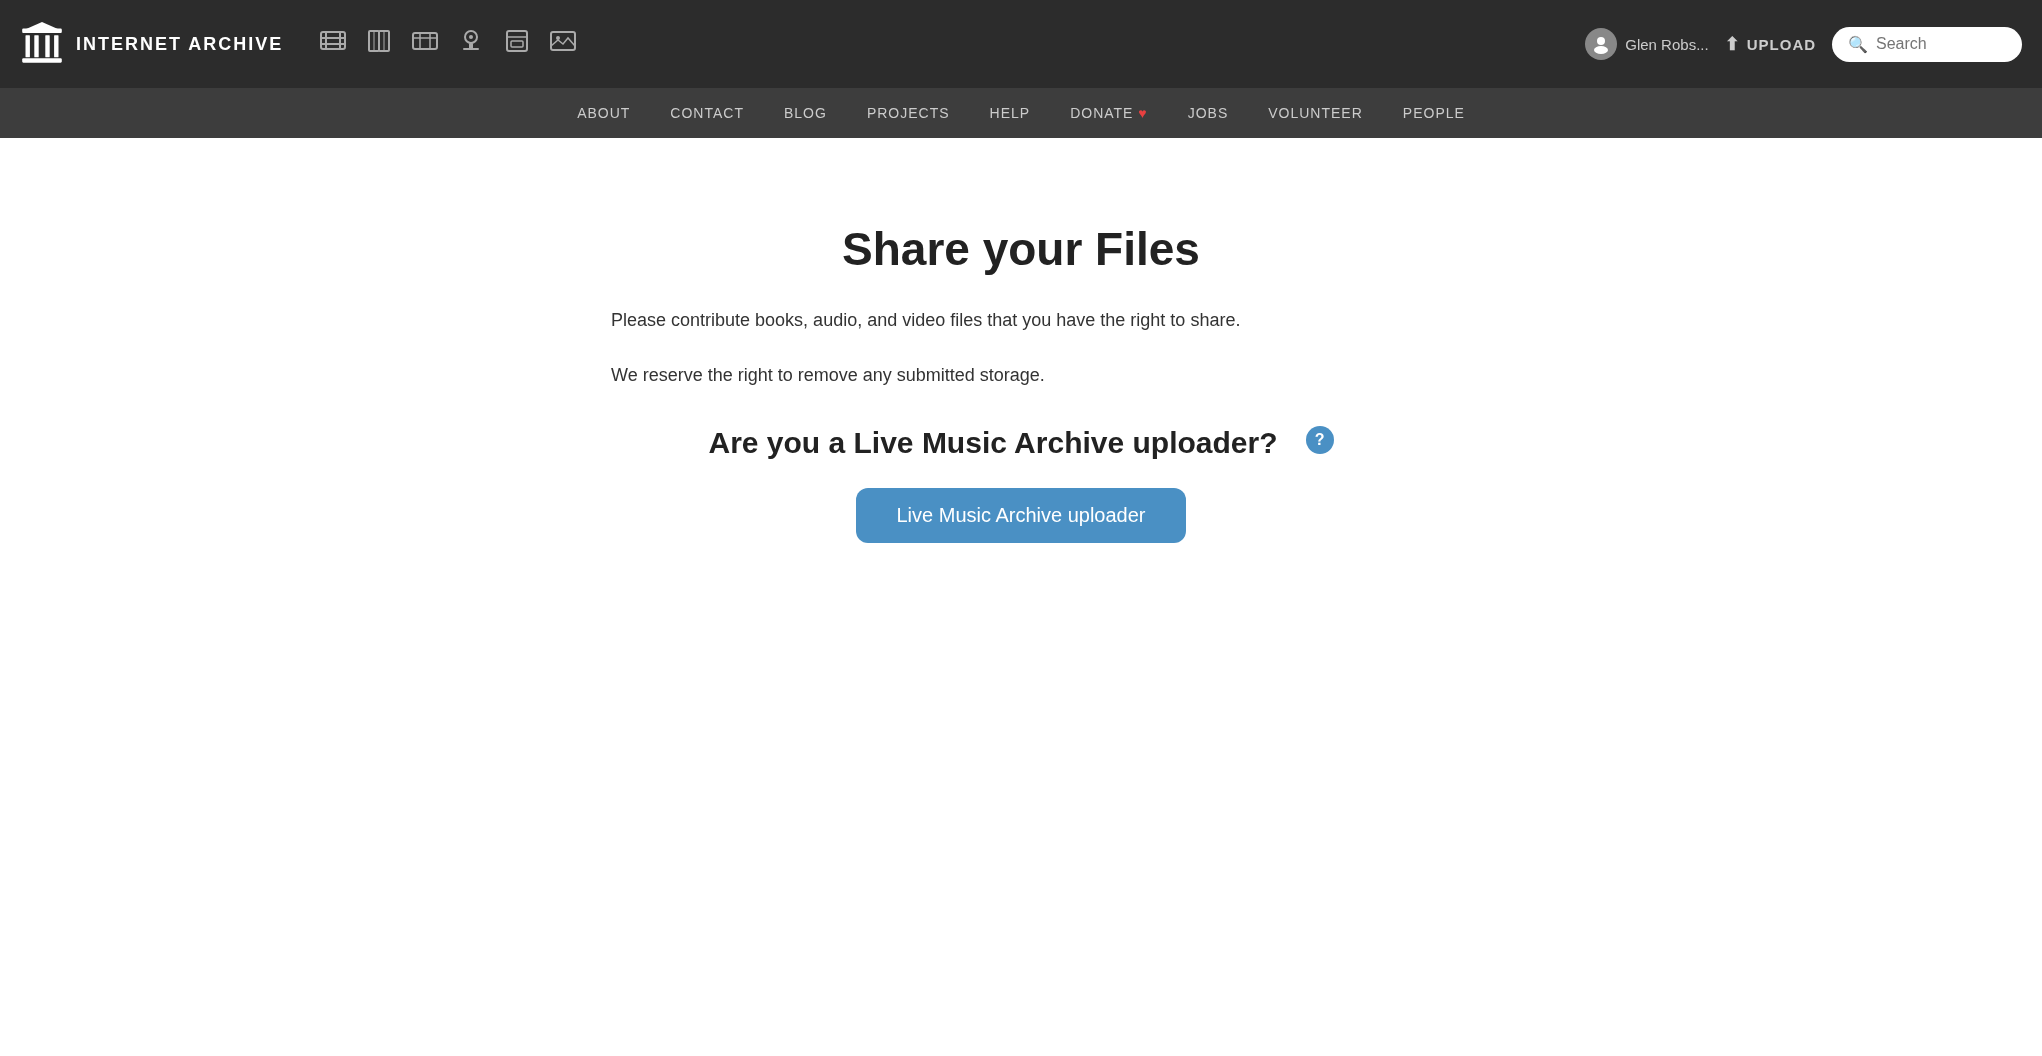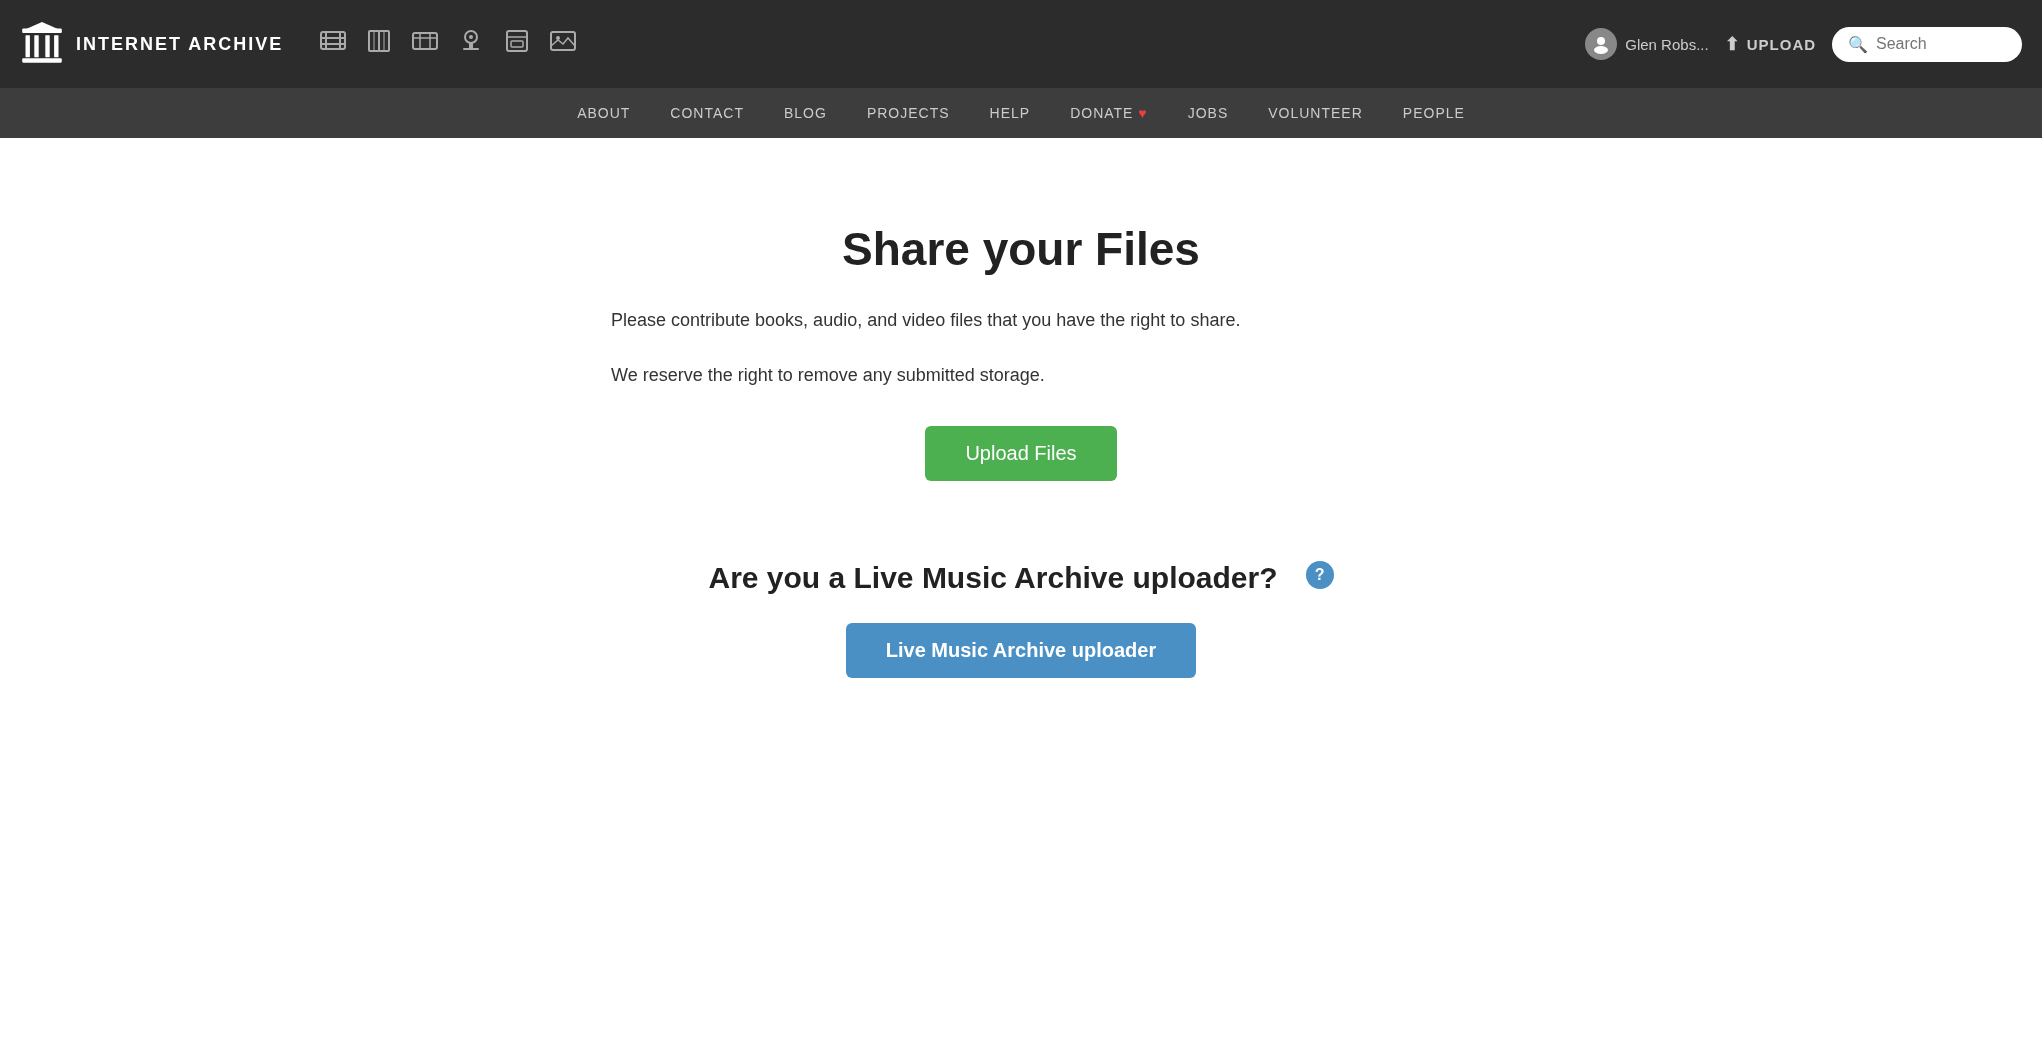--- a/index.html
+++ b/index.html
@@ -186,25 +186,25 @@
       color: white;
       font-size: 16px;
       font-weight: 700;
       cursor: pointer;
       flex-shrink: 0;
     }
     .lma-btn {
       background: #4a90c4;
       color: white;
       border: none;
-      border-radius: 6px;
+      border-radius: 12px;
       padding: 16px 40px;
       font-size: 20px;
       cursor: pointer;
-      font-weight: 700;
+      font-weight: 400;
     }
   </style>
 </head>
 <body>
 
 <nav class="top-nav">
   <div class="logo-area">
     <svg class="logo-icon" viewBox="0 0 40 40" xmlns="http://www.w3.org/2000/svg">
       <rect x="2" y="6" width="36" height="4" rx="1" fill="white"></rect>
       <rect x="5" y="12" width="4" height="20" rx="0.5" fill="white"></rect>
@@ -308,21 +308,20 @@
   <a>PEOPLE</a>
 </nav>
 
 <main class="main-content">
   <h1 class="page-title">Share your Files</h1>
 
   <p class="page-desc">Please contribute books, audio, and video files that you have the right to share.</p>
 
   <p class="reserve-text">We reserve the right to remove any submitted storage.</p>
 
-  <button class="upload-files-btn">Upload Files</button>
 
   <div class="lma-section">
     <div class="lma-question">
       <span class="lma-question-text">Are you a Live Music Archive uploader?</span>
       <div class="help-icon">?</div>
     </div>
     <button class="lma-btn">Live Music Archive uploader</button>
   </div>
 </main>
 

